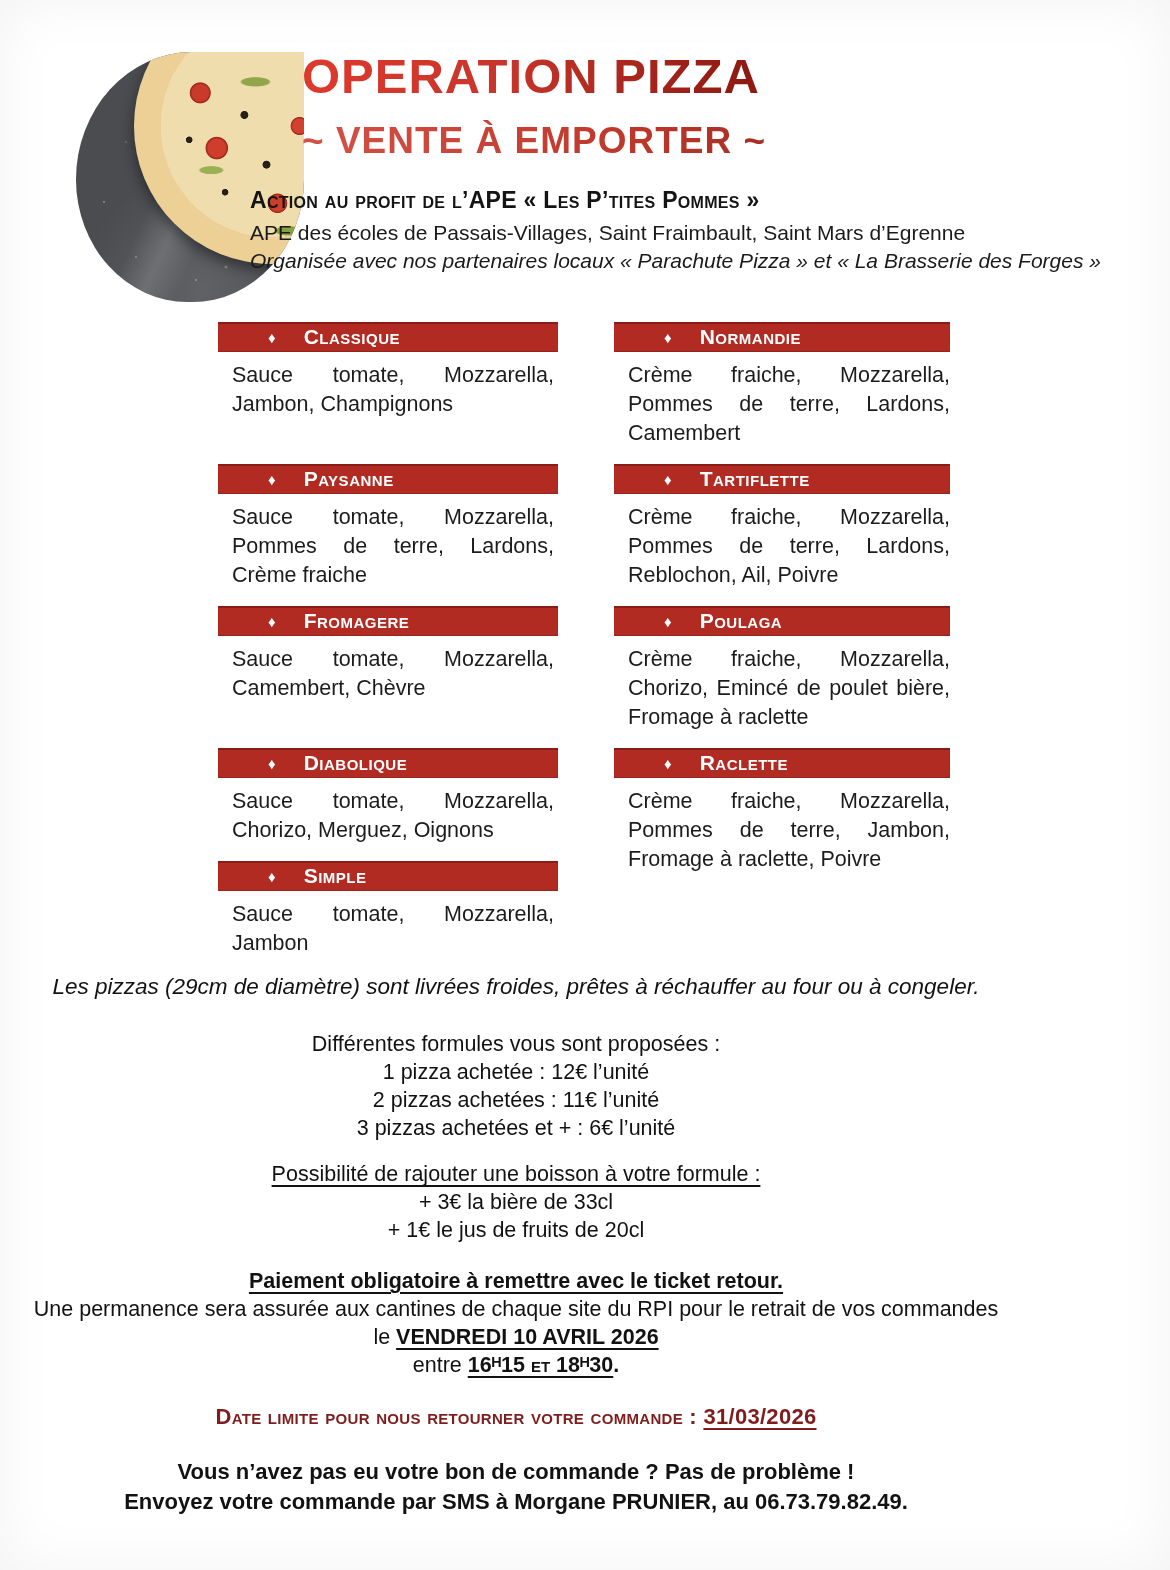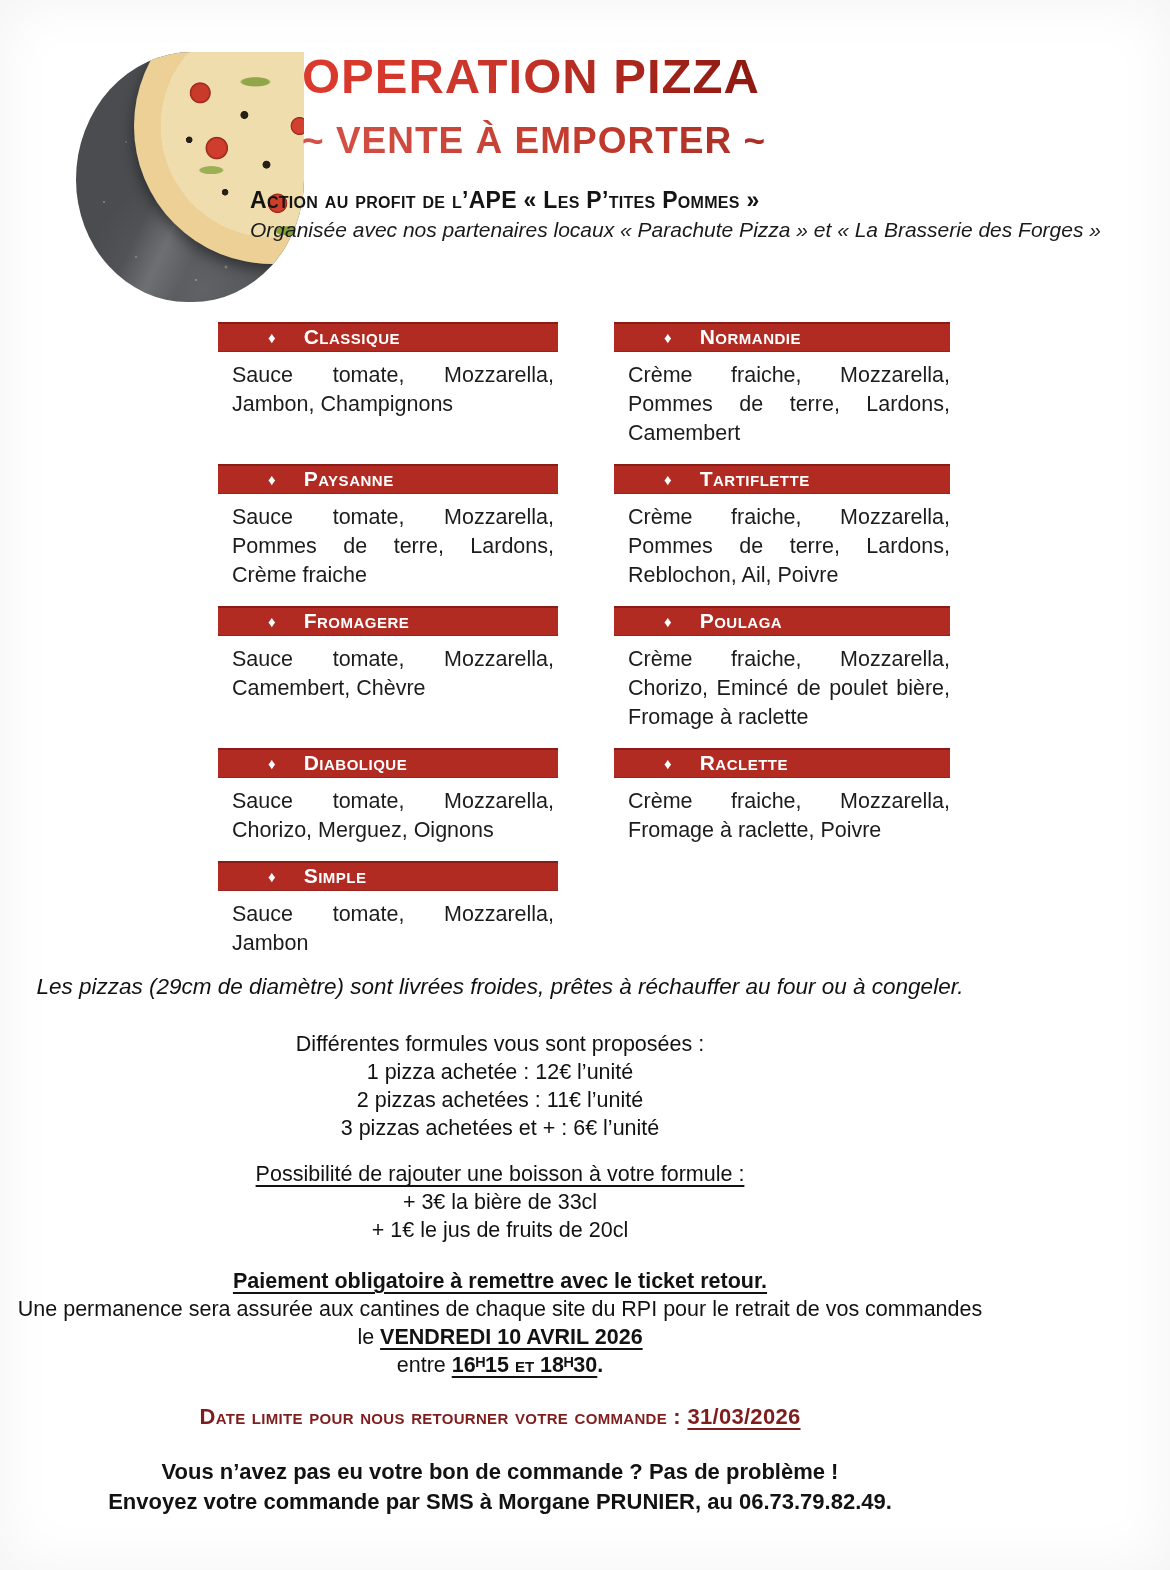--- a/index.html
+++ b/index.html
@@ -82,21 +82,21 @@
   .pizza-name{font-variant:small-caps;font-weight:700;font-size:21px;letter-spacing:.5px;}
   .desc{margin:9px 0 0 14px;width:322px;font-size:21.5px;line-height:29px;color:#1c1c1c;}
   .line{text-align:justify;text-align-last:justify;}
   .line:last-child{text-align-last:left;}
   .col[data-col="left"] .card:nth-child(1){margin-bottom:45px;}
   .col[data-col="left"] .card:nth-child(2){margin-bottom:16px;}
   .col[data-col="left"] .card:nth-child(3){margin-bottom:45px;}
   .col[data-col="left"] .card:nth-child(4){margin-bottom:16px;}
   .col[data-col="right"] .card{margin-bottom:16px;}
   
-  .lower{position:absolute;left:0;top:973px;width:1000px;text-align:center;font-size:21.5px;line-height:28px;color:#121212;}
+  .lower{position:absolute;left:16px;top:973px;width:1000px;text-align:center;font-size:21.5px;line-height:28px;color:#121212;}
   .lower p{margin:0;}
   .note{font-style:italic;font-size:22.5px;margin-bottom:29px !important;}
   .drinks-title{margin-top:18px !important;}
   .u{text-decoration:underline;text-underline-offset:4px;}
   .ub{text-decoration:underline;text-decoration-thickness:2px;text-underline-offset:4px;}
   .payment{margin-top:23px !important;font-weight:700;}
   .sc{font-variant:small-caps;}
   .deadline{margin-top:21px !important;font-variant:small-caps;font-weight:700;font-size:22px;line-height:34px;color:#7f1d1d;letter-spacing:.3px;}
   .footer1{margin-top:23px !important;font-weight:700;font-size:22px;line-height:30px;}
   .footer2{font-weight:700;font-size:22px;line-height:30px;}
@@ -109,20 +109,21 @@
   <div class="hero">
     <div class="slate-art"></div>
     <div class="pizza-art"></div>
     <div class="tomatoes-art"></div>
   </div>
 
   <header class="header">
     <h1 class="title">OPERATION PIZZA</h1>
     <div class="subtitle">~ VENTE À EMPORTER ~</div>
     <div class="beneficiary">Action au profit de l’APE « Les P’tites Pommes »</div>
+    <div class="schools">APE des écoles de Passais-Villages, Saint Fraimbault, Saint Mars d’Egrenne</div>
     <div class="partners">Organisée avec nos partenaires locaux « Parachute Pizza » et « La Brasserie des Forges »</div>
   </header>
 
   <section class="menu">
     <div class="col" data-col="left">
   <div class="card">
     <div class="bar">
       <span class="bullet">♦</span>
       <span class="pizza-name">Classique</span>
     </div>
@@ -214,20 +215,21 @@
           </div>
   </div>
 
   <div class="card">
     <div class="bar">
       <span class="bullet">♦</span>
       <span class="pizza-name">Raclette</span>
     </div>
     <div class="desc">
             <div class="line">Crème fraiche, Mozzarella,</div>
+            <div class="line">Pommes de terre, Jambon,</div>
             <div class="line">Fromage à raclette, Poivre</div>
           </div>
   </div>
 </div>
   </section>
 
   <section class="lower">
     <p class="note">Les pizzas (29cm de diamètre) sont livrées froides, prêtes à réchauffer au four ou à congeler.</p>
 
     <p>Différentes formules vous sont proposées :</p>

